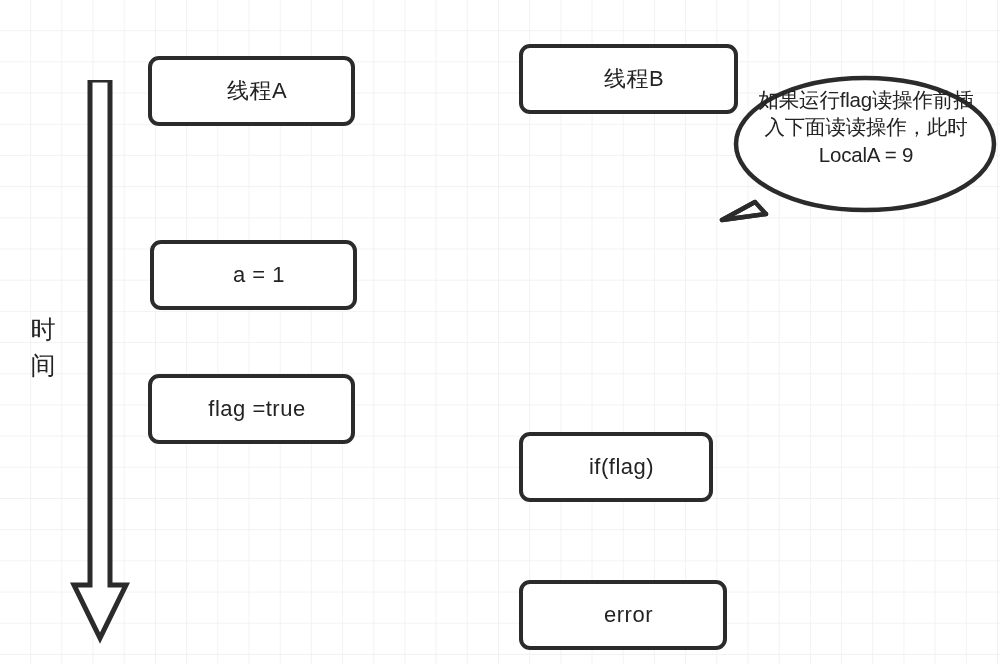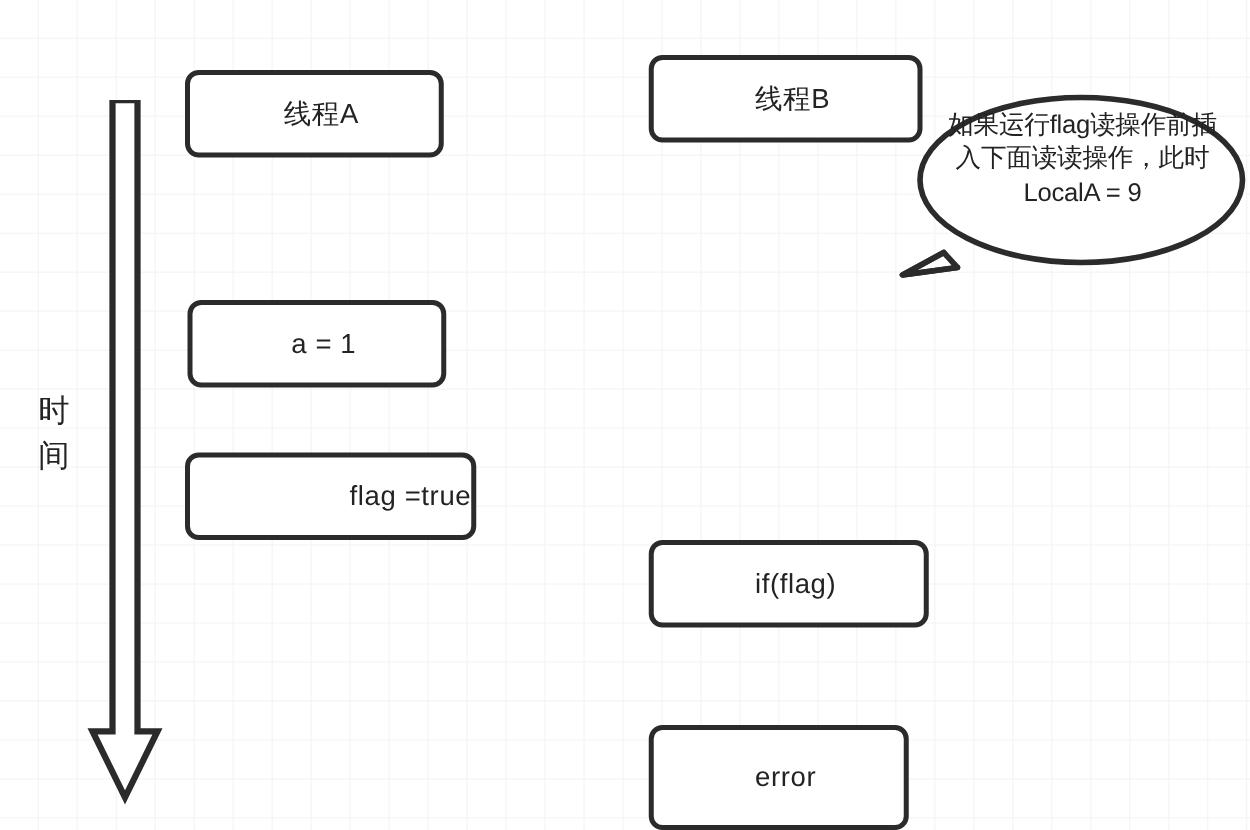--- a/index.html
+++ b/index.html
@@ -44,27 +44,27 @@
     white-space: nowrap;
     padding-left: 11px;
   }
   .node.highlight {
     background: #a9cdf5;
   }
 
   
   #node-thread-a   { left: 148px; top: 56px;  width: 207px; height: 70px; }
   #node-a-assign   { left: 150px; top: 240px; width: 207px; height: 70px; }
-  #node-flag-true  { left: 148px; top: 362px; width: 233px; height: 70px; justify-content: flex-end; }
+  #node-flag-true  { left: 148px; top: 374px; width: 207px; height: 70px; }
 
   
   #node-thread-b   { left: 519px; top: 44px;  width: 219px; height: 70px; }
   #node-locala     { left: 519px; top: 171px; width: 208px; height: 70px; }
-  #node-if-flag    { left: 519px; top: 432px; width: 224px; height: 70px; }
-  #node-error      { left: 519px; top: 580px; width: 208px; height: 84px; }
+  #node-if-flag    { left: 519px; top: 432px; width: 194px; height: 70px; }
+  #node-error      { left: 519px; top: 580px; width: 208px; height: 70px; }
 
   
   #time-arrow {
     position: absolute;
     left: 60px;
     top: 80px;
     width: 80px;
     height: 580px;
   }
   #time-label {

